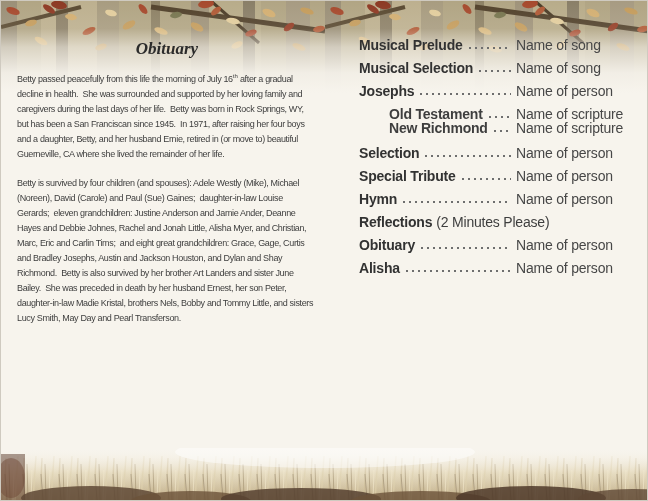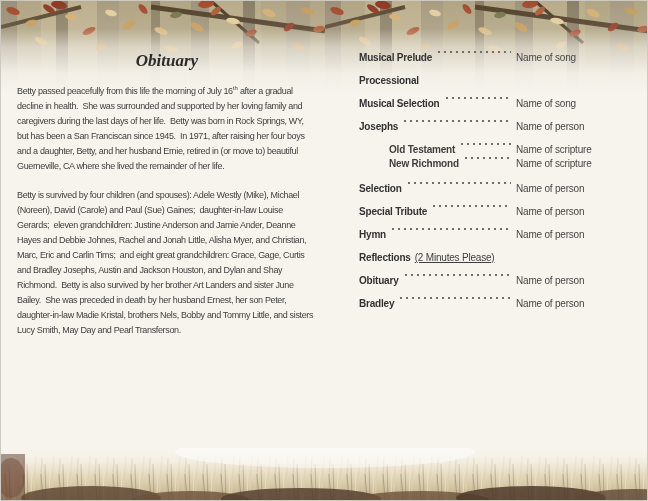--- a/index.html
+++ b/index.html
@@ -4,40 +4,40 @@
 <style>
   html,body{margin:0;padding:0;background:#e9e6e0;}
   .canvas{
     position:relative;width:646px;height:499px;margin:0 auto;
     background:#f7f4ed;border:1px solid #cfcac0;overflow:hidden;
     font-family:"Liberation Sans","DejaVu Sans",sans-serif;
   }
   .band-top{position:absolute;top:0;left:0;width:648px;height:92px;pointer-events:none;}
   .band-bottom{position:absolute;bottom:0;left:0;width:648px;height:52px;pointer-events:none;}
 
-  .page{position:absolute;top:50px;}
+  .page{position:absolute;top:38px;}
   .page-left{left:16px;width:300px;}
   .page-right{left:358px;width:254px;}
 
   .page-title{
     font-family:"Liberation Serif","DejaVu Serif",serif;
     font-style:italic;font-weight:bold;font-size:17px;line-height:20px;
     color:#2b2b2b;text-align:center;margin:0 0 10px 0;
   }
   .page-right .page-title{margin-bottom:16px;}
 
   .obit-par{
     font-size:9px;letter-spacing:-0.35px;line-height:15px;color:#3e3e3e;
     margin:0 0 14px 0;white-space:pre-wrap;
   }
   .obit-par sup{font-size:6px;vertical-align:super;letter-spacing:0;}
 
-  .prog-row{display:flex;margin:0 0 10px 0;font-size:10px;line-height:13px;letter-spacing:-0.2px;}
+  .prog-row{display:flex;align-items:flex-end;margin:0 0 10px 0;font-size:14px;line-height:13px;letter-spacing:-0.2px;}
   .prog-label{font-weight:bold;color:#323232;white-space:nowrap;}
-  .prog-suffix{color:#3e3e3e;margin-left:4px;white-space:nowrap;text-decoration:underline;}
+  .prog-suffix{color:#3e3e3e;margin-left:4px;white-space:nowrap;}
   .leader{
     flex:1;height:2px;margin:0 5px 3px 6px;
     background-image:repeating-linear-gradient(90deg,#6e6e6e 0,#6e6e6e 1.6px,transparent 1.6px,transparent 6px);
   }
   .prog-value{width:97px;color:#474747;white-space:nowrap;}
   .sub-rows{margin:1px 0 12px 30px;}
   .sub-rows .prog-row{margin:0 0 1px 0;}
   .sub-rows .prog-label{font-weight:bold;color:#3e3e3e;}
 </style>
 </head>
@@ -140,23 +140,20 @@
   </div>
 
   <div class="page page-right">
 
     <div class="prog-row">
       <span class="prog-label">Musical Prelude</span>
       <span class="leader"></span>
       <span class="prog-value">Name of song</span>
     </div>
 
-    <div class="prog-row">
-      <span class="prog-label">Processional</span>
-    </div>
 
 
 
     <div class="prog-row">
       <span class="prog-label">Musical Selection</span>
       <span class="leader"></span>
       <span class="prog-value">Name of song</span>
     </div>
 
     <div class="prog-row">
@@ -201,19 +198,19 @@
       <span class="prog-suffix">(2 Minutes Please)</span>
     </div>
 
     <div class="prog-row">
       <span class="prog-label">Obituary</span>
       <span class="leader"></span>
       <span class="prog-value">Name of person</span>
     </div>
 
     <div class="prog-row">
-      <span class="prog-label">Bradley</span>
+      <span class="prog-label">Alisha</span>
       <span class="leader"></span>
       <span class="prog-value">Name of person</span>
     </div>
   </div>
 
 </div>
 
 </body></html>

